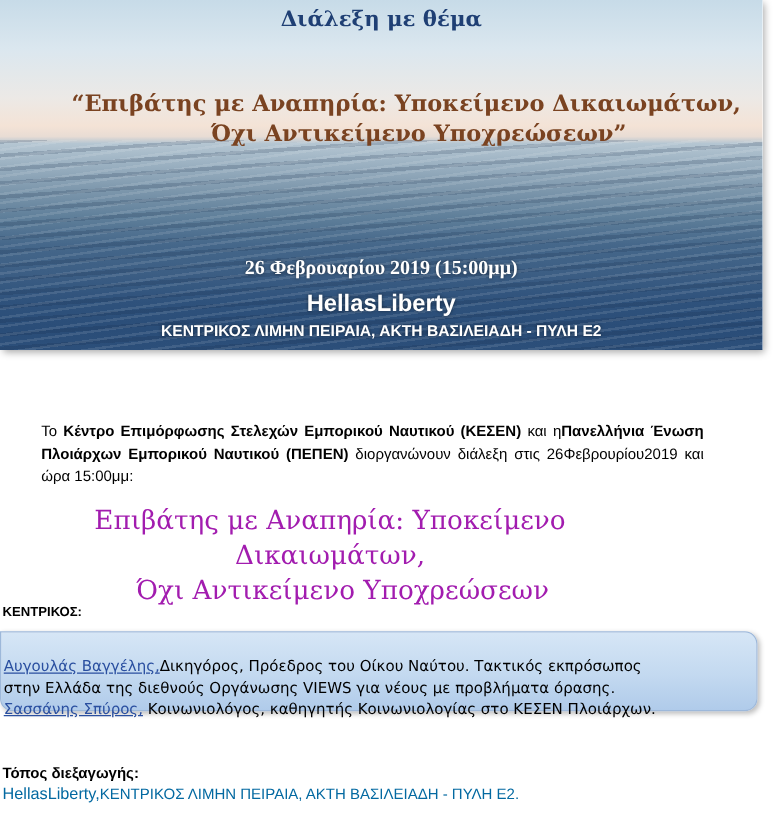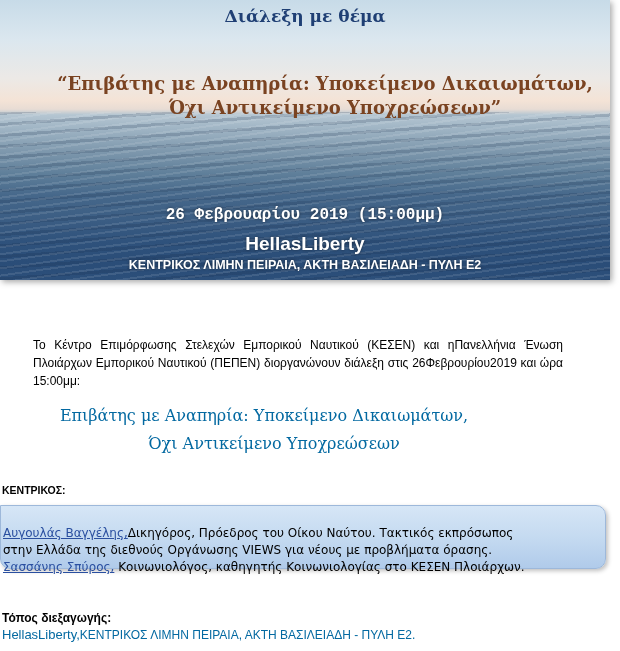--- a/index.html
+++ b/index.html
@@ -19,34 +19,34 @@
     position: absolute; left: 0; top: 112px; width: 100%; height: 168px;
     background:
       repeating-linear-gradient(172deg, rgba(255,255,255,0.10) 0px, rgba(255,255,255,0.10) 2px, rgba(0,0,0,0) 2px, rgba(0,0,0,0) 7px),
       repeating-linear-gradient(176deg, rgba(20,40,70,0.18) 0px, rgba(20,40,70,0.18) 3px, rgba(0,0,0,0) 3px, rgba(0,0,0,0) 11px);
   }
   .banner .text { position: absolute; left: 0; width: 610px; text-align: center; }
   .lecture-label { top: 6px; font-family: "DejaVu Serif", serif; font-weight: bold; color: #1f3f74; font-size: 17px; }
   .banner-title { top: 72px; font-family: "DejaVu Serif", serif; font-weight: bold; color: #7a4321; font-size: 18px; line-height: 24px; }
   .banner-title .l1 { display: block; padding-left: 40px; }
   .banner-title .l2 { display: block; padding-left: 60px; }
-  .banner-date { top: 206px; color: #ffffff; font-weight: bold; font-size: 16px; text-shadow: 0 0 3px rgba(0,0,0,0.5); font-family: Liberation Mono, monospace; }
+  .banner-date { top: 206px; color: #ffffff; font-weight: bold; font-size: 16px; text-shadow: 0 0 3px rgba(0,0,0,0.5); font-family: Liberation Serif, serif; }
   .banner-venue { top: 233px; color: #ffffff; font-weight: bold; font-size: 19px; text-shadow: 0 0 3px rgba(0,0,0,0.5); font-family: "Liberation Sans", sans-serif; }
   .banner-address { top: 258px; color: #ffffff; font-weight: bold; font-size: 12.5px; text-shadow: 0 0 3px rgba(0,0,0,0.5); font-family: "Liberation Sans", sans-serif; }
 
   .intro {
     position: absolute; left: 33px; top: 336px; width: 530px;
     font-family: "Liberation Sans", sans-serif; font-size: 12px; line-height: 18px; color: #000;
     text-align: justify;
   }
-  .intro b { font-weight: normal; }
+  .intro b { font-weight: bold; }
 
   .subtitle {
     position: absolute; left: 0; top: 402px; width: 548px; text-align: center;
-    font-family: "DejaVu Serif", serif; color: #0369a1; font-size: 16px; line-height: 28px;
+    font-family: "DejaVu Serif", serif; color: #a21caf; font-size: 21px; line-height: 28px;
   }
   .subtitle .l1 { display: block; padding-right: 20px; }
   .subtitle .l2 { display: block; }
 
   .speakers-heading {
     position: absolute; left: 2px; top: 484px;
     font-family: "Liberation Sans", sans-serif; font-weight: bold; font-size: 10.5px; color: #000;
   }
 
   .speakers-box {

